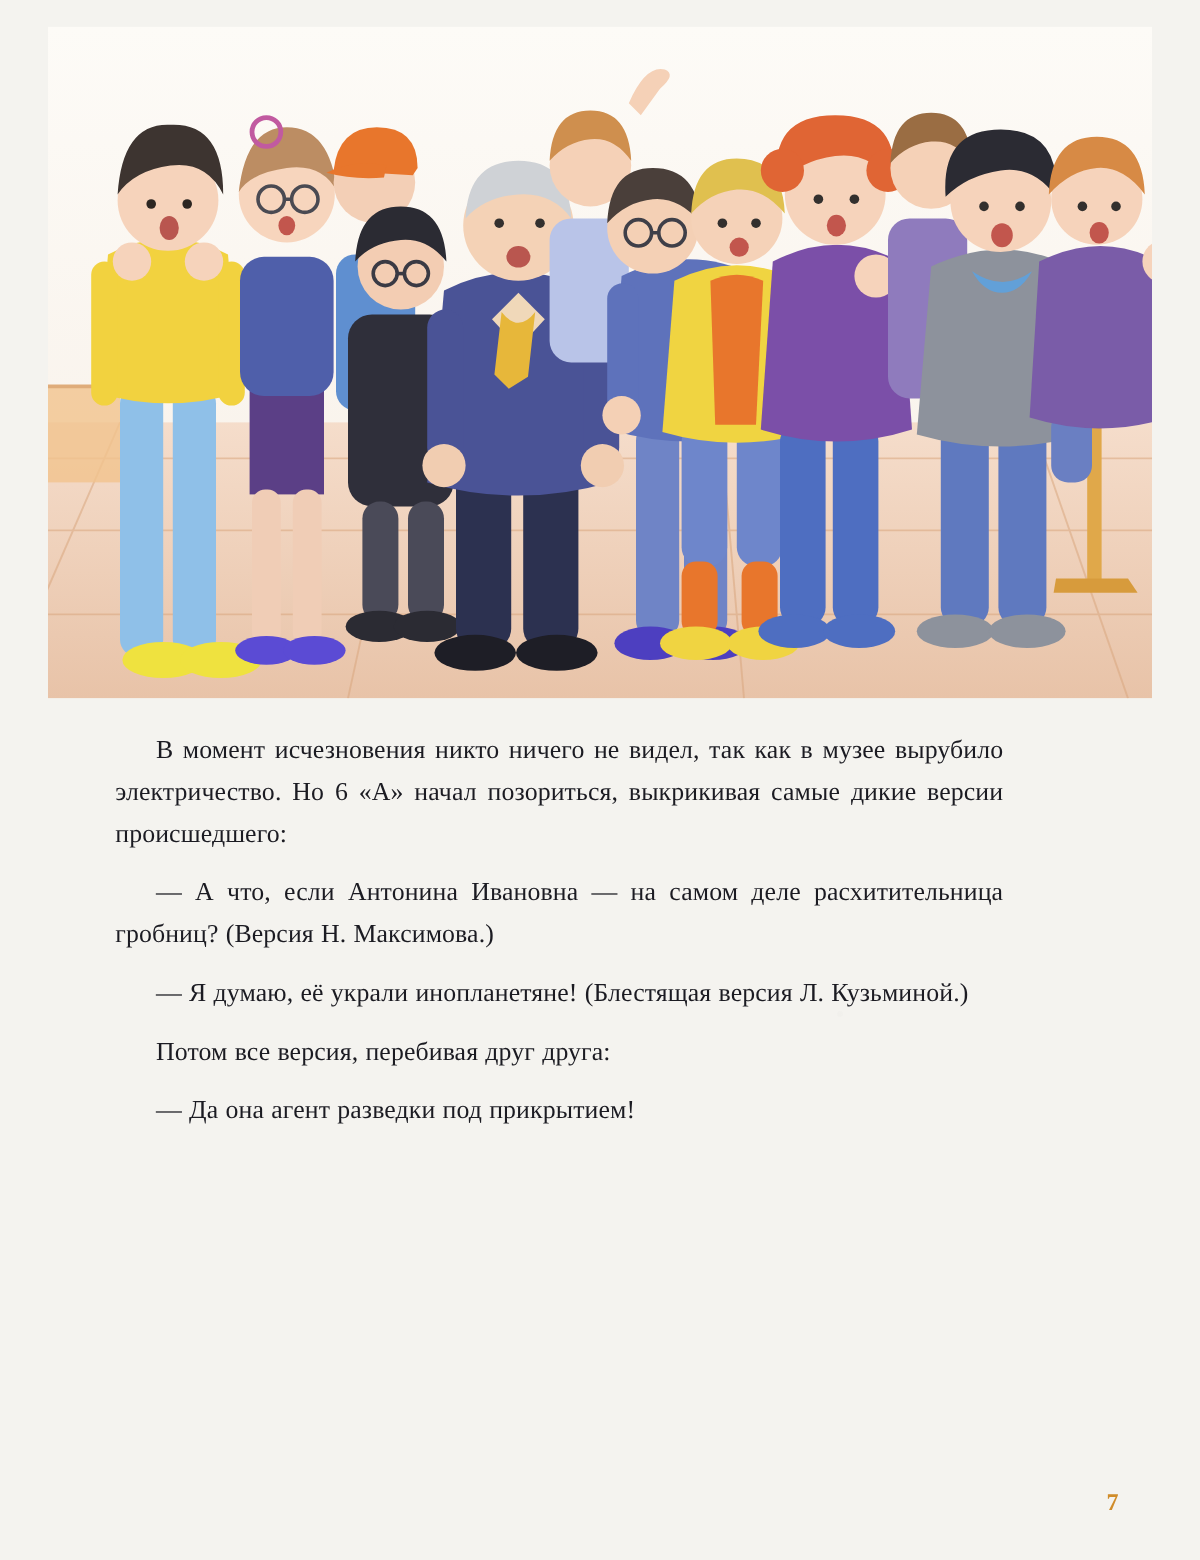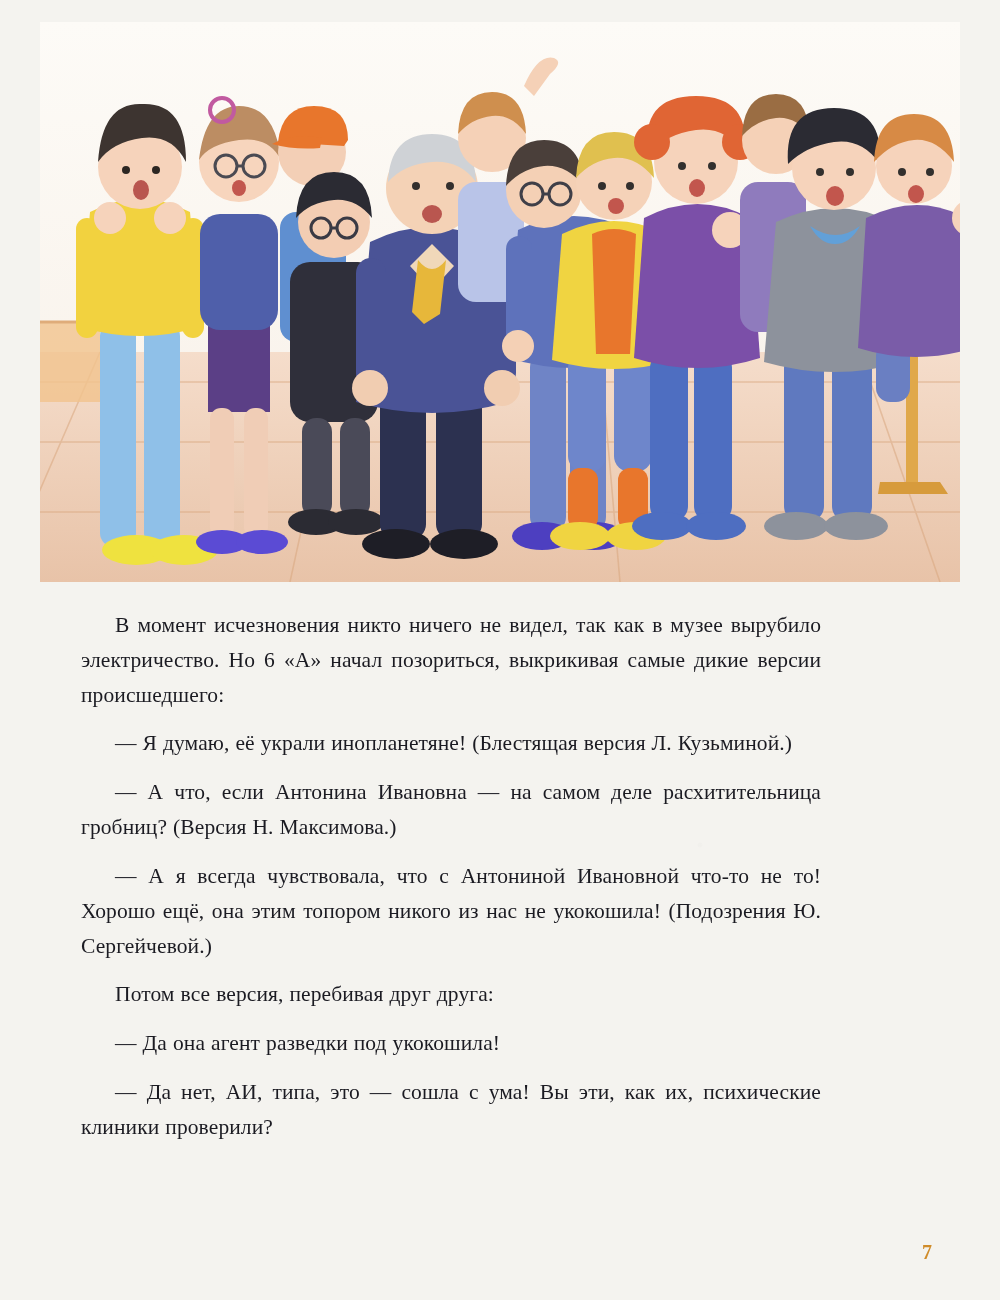--- a/index.html
+++ b/index.html
@@ -31,21 +31,21 @@
     top: 22px;
     width: 920px;
     height: 560px;
     overflow: hidden;
   }
   .illus-svg { display: block; width: 100%; height: 100%; }
 
   
   .text-body {
     position: absolute;
-    left: 81px;
+    left: 96px;
     top: 608px;
     width: 740px;
   }
   .para {
     margin: 0 0 6px 0;
     font-size: 21.5px;
     line-height: 1.62;
     color: #1b1b22;
     text-align: justify;
     text-indent: 34px;
@@ -262,22 +262,20 @@
         <circle cx="862" cy="150" r="4" fill="#33302e"></circle>
         <circle cx="890" cy="150" r="4" fill="#33302e"></circle>
         <ellipse cx="876" cy="172" rx="8" ry="9" fill="#c2564d"></ellipse>
         <circle cx="930" cy="196" r="18" fill="#f6d3bb"></circle>
       </g>
     </svg>
   </div>
 
   <div class="text-body">
     <p class="para">В момент исчезновения никто ничего не видел, так как в музее вырубило электричество. Но 6 «А» начал позориться, выкрикивая самые дикие версии происшедшего:</p>
+    <p class="para gap">— А что, если Антонина Ивановна — на самом деле расхитительница гробниц? (Версия Н. Максимова.)</p>
     <p class="para gap">— Я думаю, её украли инопланетяне! (Блестящая версия Л. Кузьминой.)</p>
-    <p class="para gap">— А что, если Антонина Ивановна — на самом деле расхитительница гробниц? (Версия Н. Максимова.)</p>
-    <p class="para gap">— А я всегда чувствовала, что с Антониной Ивановной что-то не то! Хорошо ещё, она этим топором никого из нас не укокошила! (Подозрения Ю. Сергейчевой.)</p>
     <p class="para gap">Потом все версия, перебивая друг друга:</p>
-    <p class="para gap">— Да она агент разведки под укокошила!</p>
-    <p class="para gap">— Да нет, АИ, типа, это — сошла с ума! Вы эти, как их, психические клиники проверили?</p>
+    <p class="para gap">— Да она агент разведки под прикрытием!</p>
   </div>
 
   <div class="page-number">7</div>
 </div>
 
 </body></html>

